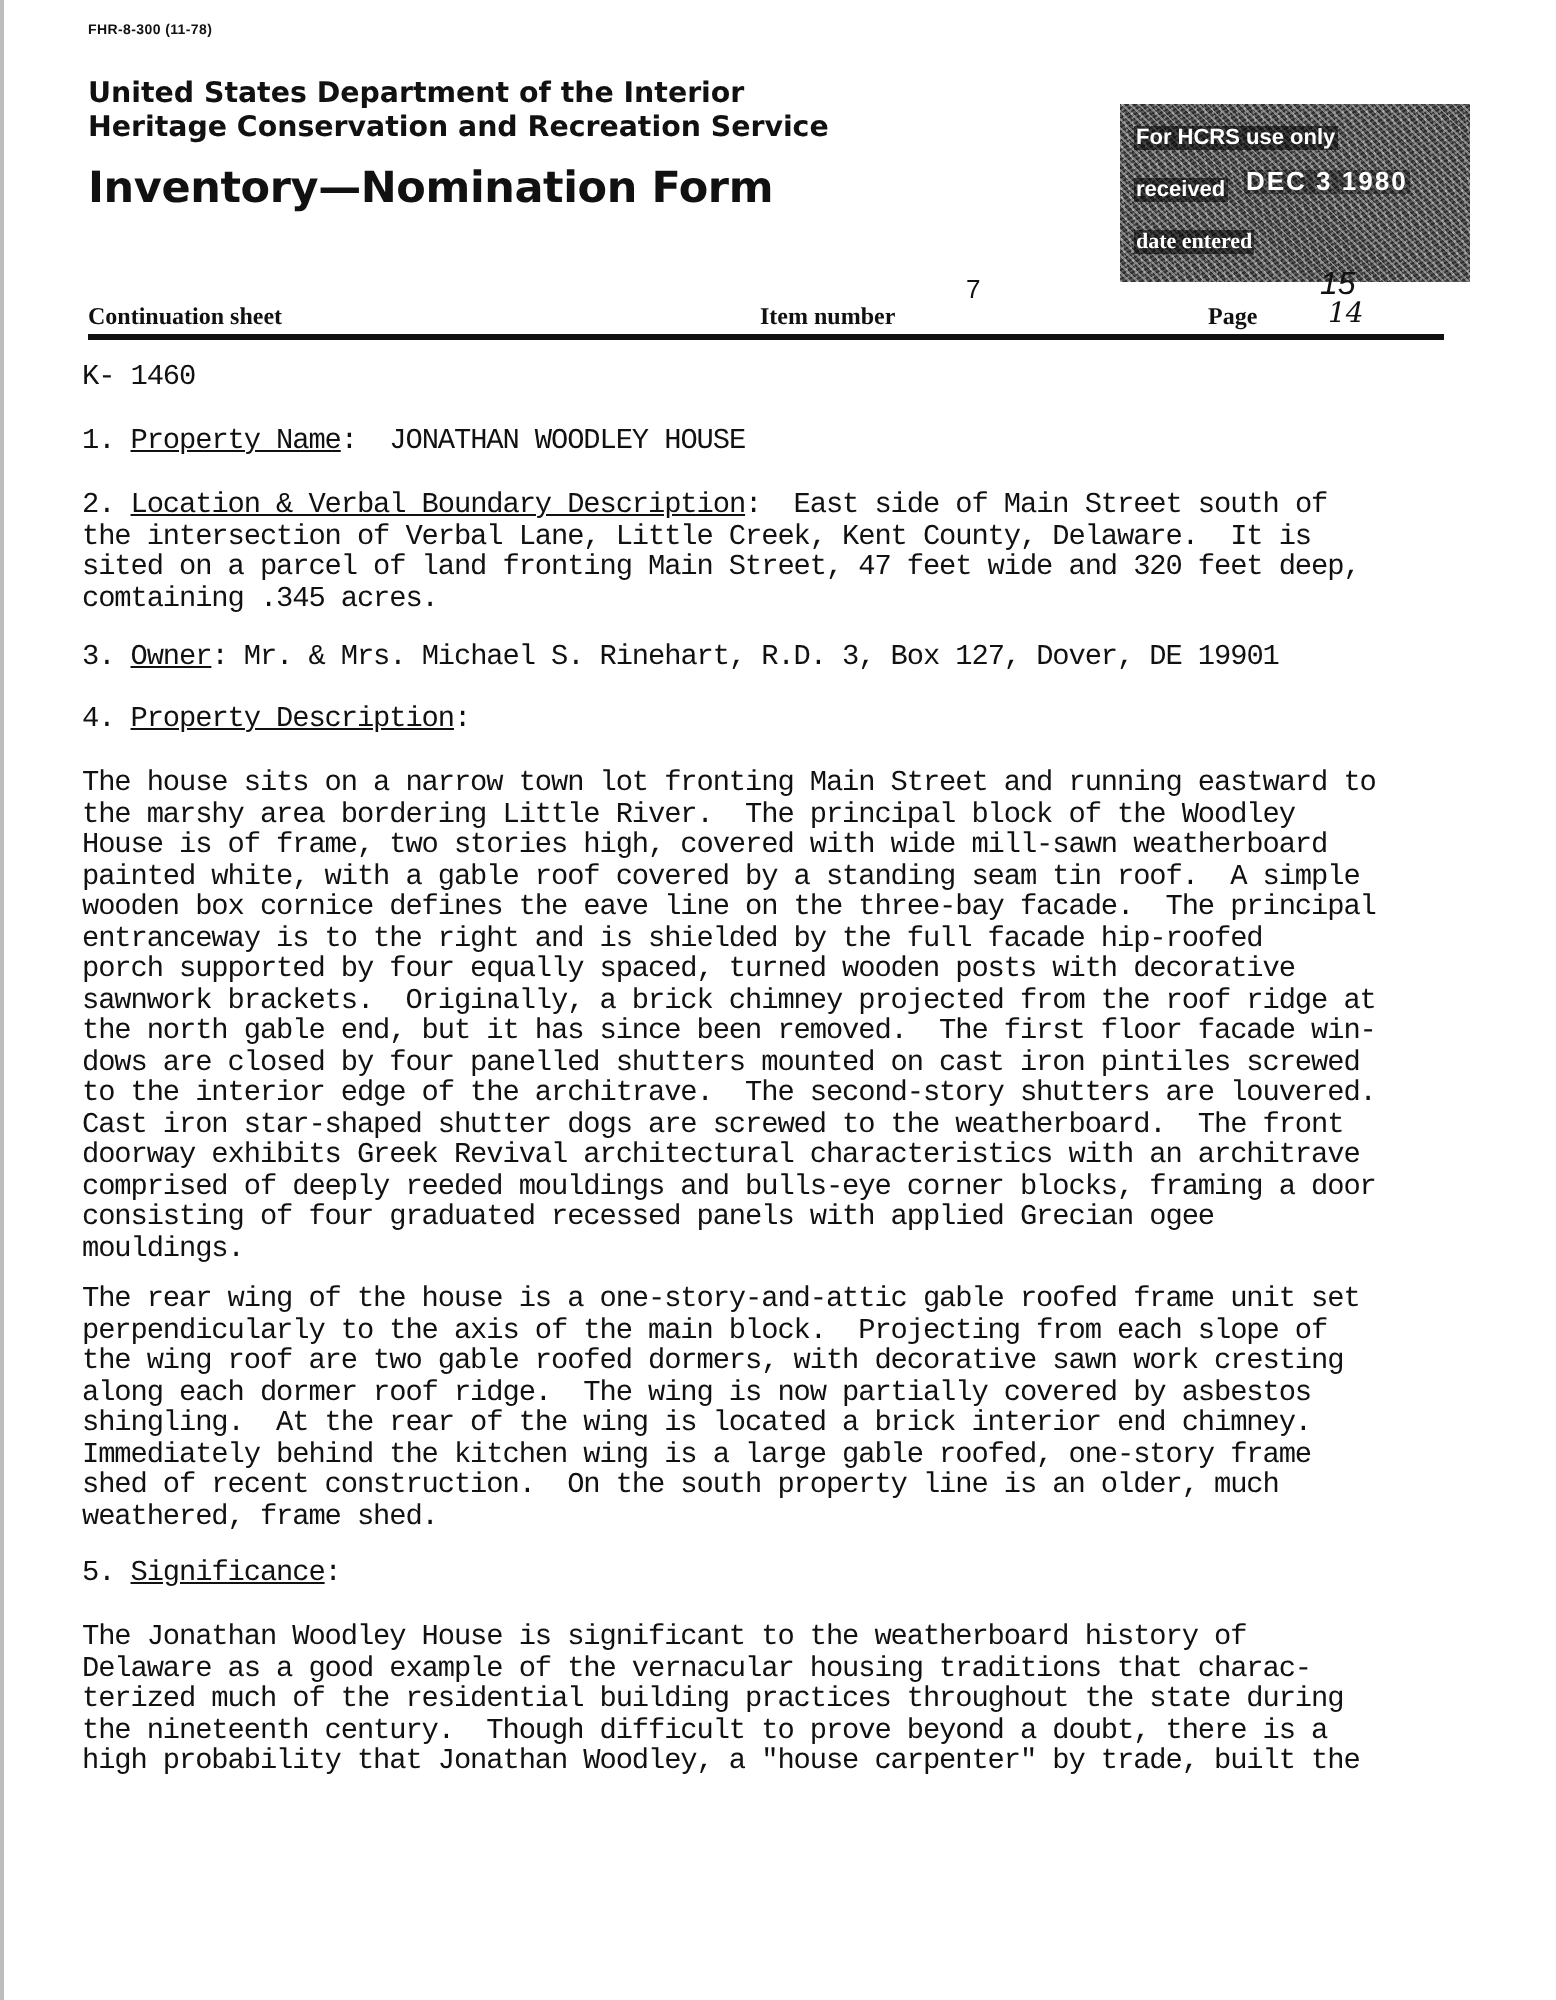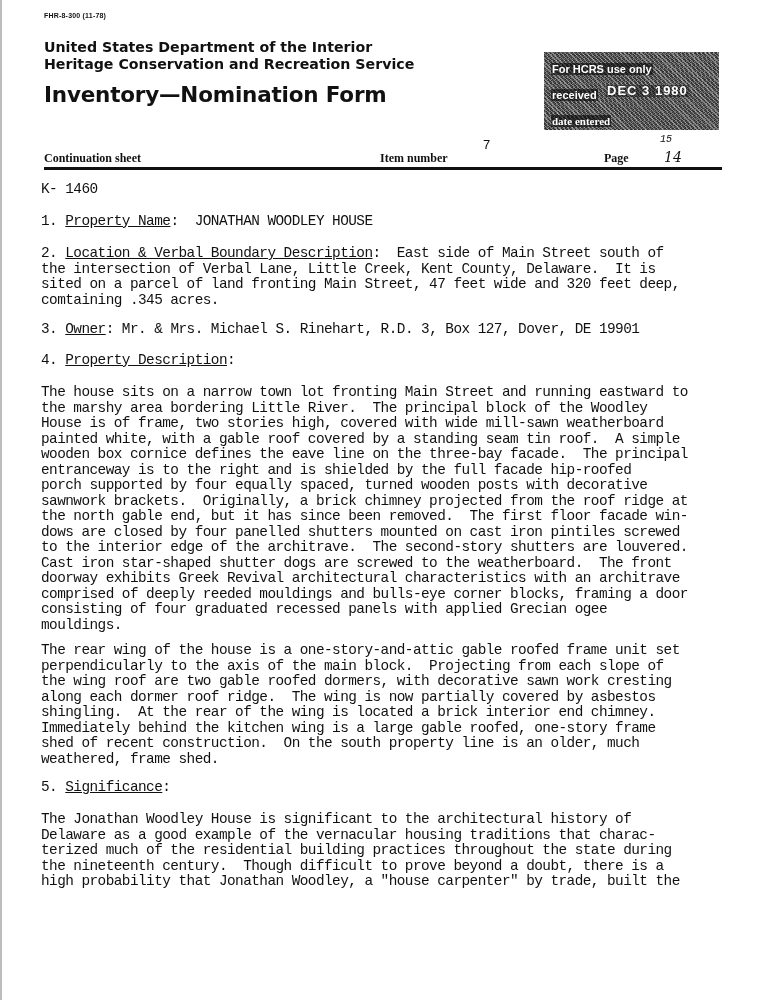--- a/index.html
+++ b/index.html
@@ -1,33 +1,33 @@
 <!DOCTYPE html>
 <html><head>
 <meta charset="utf-8">
 <style>
   html, body { margin: 0; padding: 0; background: #ffffff; }
   body { width: 778px; height: 1000px; position: relative; overflow: hidden; color: #111; }
   .left-rule { position: absolute; left: 0; top: 0; width: 2px; height: 1000px; background: #bdbdbd; }
   .form-code { position: absolute; left: 44px; top: 12px; font-family: "Liberation Sans", sans-serif; font-size: 7px; font-weight: bold; letter-spacing: 0.2px; }
   .dept { position: absolute; left: 44px; top: 39px; font-family: "DejaVu Sans", sans-serif; font-weight: bold; font-size: 14.2px; line-height: 17px; }
   .title { position: absolute; left: 44px; top: 82px; font-family: "DejaVu Sans", sans-serif; font-weight: bold; font-size: 21.5px; line-height: 25px; letter-spacing: -0.2px; }
-  .stamp { position: absolute; left: 544px; top: 52px; width: 175px; height: 78px;
+  .stamp { position: absolute; left: 560px; top: 52px; width: 175px; height: 89px;
     background-color: #555;
     background-image:
       repeating-linear-gradient(45deg, rgba(255,255,255,0.35) 0 1px, transparent 1px 3px),
       repeating-linear-gradient(-30deg, rgba(0,0,0,0.45) 0 1px, transparent 1px 2px),
       repeating-linear-gradient(80deg, rgba(255,255,255,0.25) 0 1px, transparent 1px 4px);
     font-family: "Liberation Sans", sans-serif; font-weight: bold; color: #fff; font-size: 11px; }
   .stamp span { position: absolute; background: rgba(0,0,0,0.55); padding: 0 1px; line-height: 12px; }
   .stamp .s1 { left: 7px; top: 11px; }
   .stamp .s2 { left: 7px; top: 37px; }
   .stamp .s2v { left: 62px; top: 33px; font-size: 13px; letter-spacing: 1px; background: rgba(0,0,0,0.35); }
   .stamp .s3 { left: 7px; top: 63px; font-family: Liberation Serif, serif; }
-  .hand15 { position: absolute; left: 660px; top: 134px; font-family: Liberation Mono, monospace; font-style: italic; font-size: 10px; }
+  .hand15 { position: absolute; left: 660px; top: 134px; font-family: Liberation Sans, sans-serif; font-style: italic; font-size: 16px; }
   .item-num-val { position: absolute; left: 483px; top: 137px; font-family: "Liberation Sans", sans-serif; font-size: 13px; }
   .label-row { position: absolute; top: 151px; font-family: Liberation Serif, serif; font-weight: bold; font-size: 12px; }
   .lbl-cont { left: 44px; }
   .lbl-item { left: 380px; }
   .lbl-page { left: 604px; }
   .page-val { position: absolute; left: 664px; top: 149px; font-family: "DejaVu Serif", serif; font-style: italic; font-size: 14px; }
   .rule { position: absolute; left: 44px; top: 167px; width: 678px; height: 3px; background: #111; }
   .body-text { position: absolute; left: 41px; width: 700px; font-family: "Liberation Mono", monospace; font-size: 14.4px; line-height: 15.5px; white-space: pre; letter-spacing: -0.55px; }
   .u { text-decoration: underline; }
 </style>
@@ -97,17 +97,17 @@
 <span>perpendicularly to the axis of the main block.  Projecting from each slope of</span>
 <span>the wing roof are two gable roofed dormers, with decorative sawn work cresting</span>
 <span>along each dormer roof ridge.  The wing is now partially covered by asbestos</span>
 <span>shingling.  At the rear of the wing is located a brick interior end chimney.</span>
 <span>Immediately behind the kitchen wing is a large gable roofed, one-story frame</span>
 <span>shed of recent construction.  On the south property line is an older, much</span>
 <span>weathered, frame shed.</span></div>
 
 <div class="body-text" style="top:780px;"><span>5.</span> <span class="u">Significance</span><span>:</span></div>
 
-<div class="body-text" style="top:812px;"><span>The Jonathan Woodley House is significant to the architectural history of</span>
+<div class="body-text" style="top:812px;"><span>The Jonathan Woodley House is significant to the weatherboard history of</span>
 <span>Delaware as a good example of the vernacular housing traditions that charac-</span>
 <span>terized much of the residential building practices throughout the state during</span>
 <span>the nineteenth century.  Though difficult to prove beyond a doubt, there is a</span>
 <span>high probability that Jonathan Woodley, a "house carpenter" by trade, built the</span></div>
 
 </body></html>

